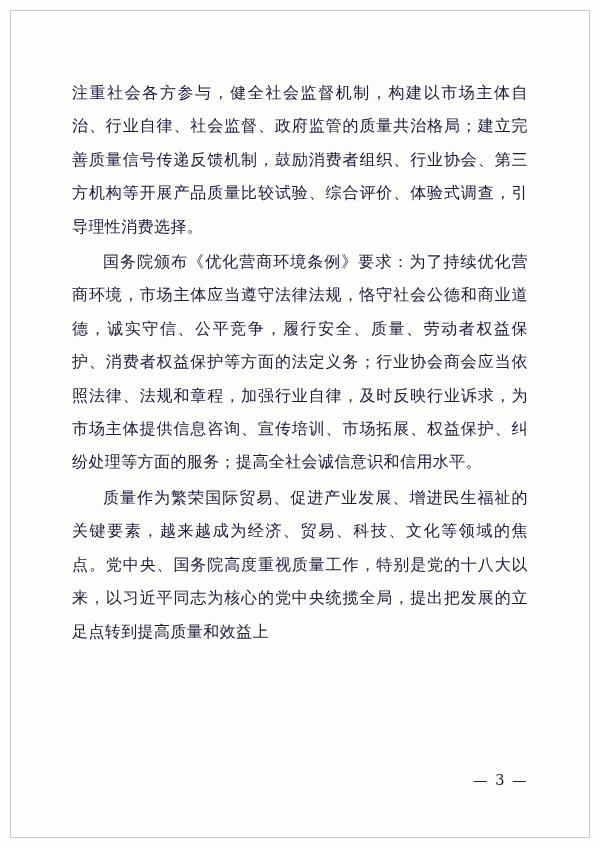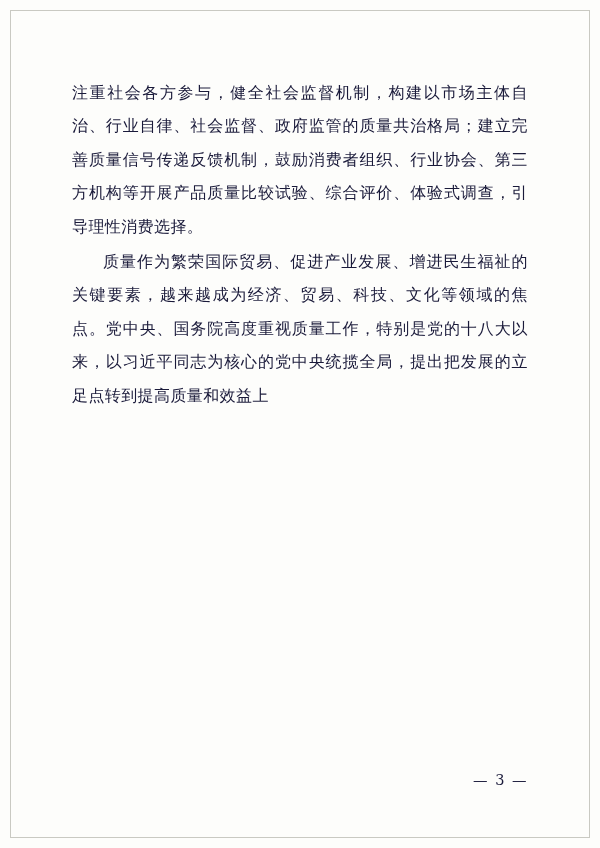--- a/index.html
+++ b/index.html
@@ -69,19 +69,20 @@
   }
 </style>
 </head>
 <body>
 
 <div class="page">
   <div class="page-border"></div>
 
   <div class="content">
     <p class="para">注重社会各方参与，健全社会监督机制，构建以市场主体自治、行业自律、社会监督、政府监管的质量共治格局；建立完善质量信号传递反馈机制，鼓励消费者组织、行业协会、第三方机构等开展产品质量比较试验、综合评价、体验式调查，引导理性消费选择。</p>
+    <p class="para indent">国务院颁布《优化营商环境条例》要求：为了持续优化营商环境，市场主体应当遵守法律法规，恪守社会公德和商业道德，诚实守信、公平竞争，履行安全、质量、劳动者权益保护、消费者权益保护等方面的法定义务；行业协会商会应当依照法律、法规和章程，加强行业自律，及时反映行业诉求，为市场主体提供信息咨询、宣传培训、市场拓展、权益保护、纠纷处理等方面的服务；提高全社会诚信意识和信用水平。</p>
     <p class="para indent">质量作为繁荣国际贸易、促进产业发展、增进民生福祉的关键要素，越来越成为经济、贸易、科技、文化等领域的焦点。党中央、国务院高度重视质量工作，特别是党的十八大以来，以习近平同志为核心的党中央统揽全局，提出把发展的立足点转到提高质量和效益上</p>
   </div>
 
   <div class="footer">
     <span class="page-number">— 3 —</span>
   </div>
 </div>
 
 </body></html>

